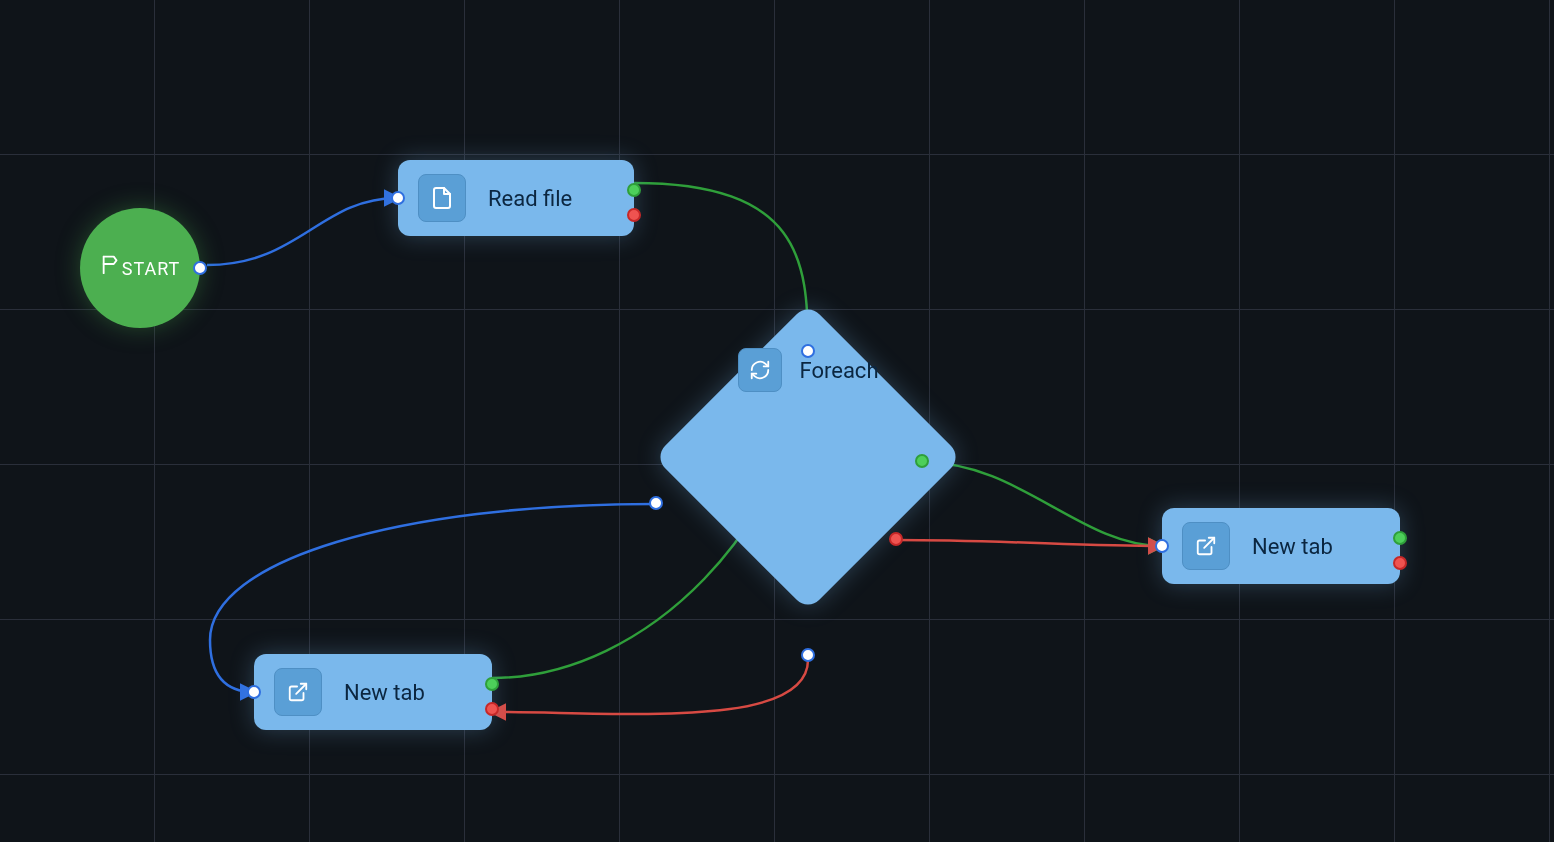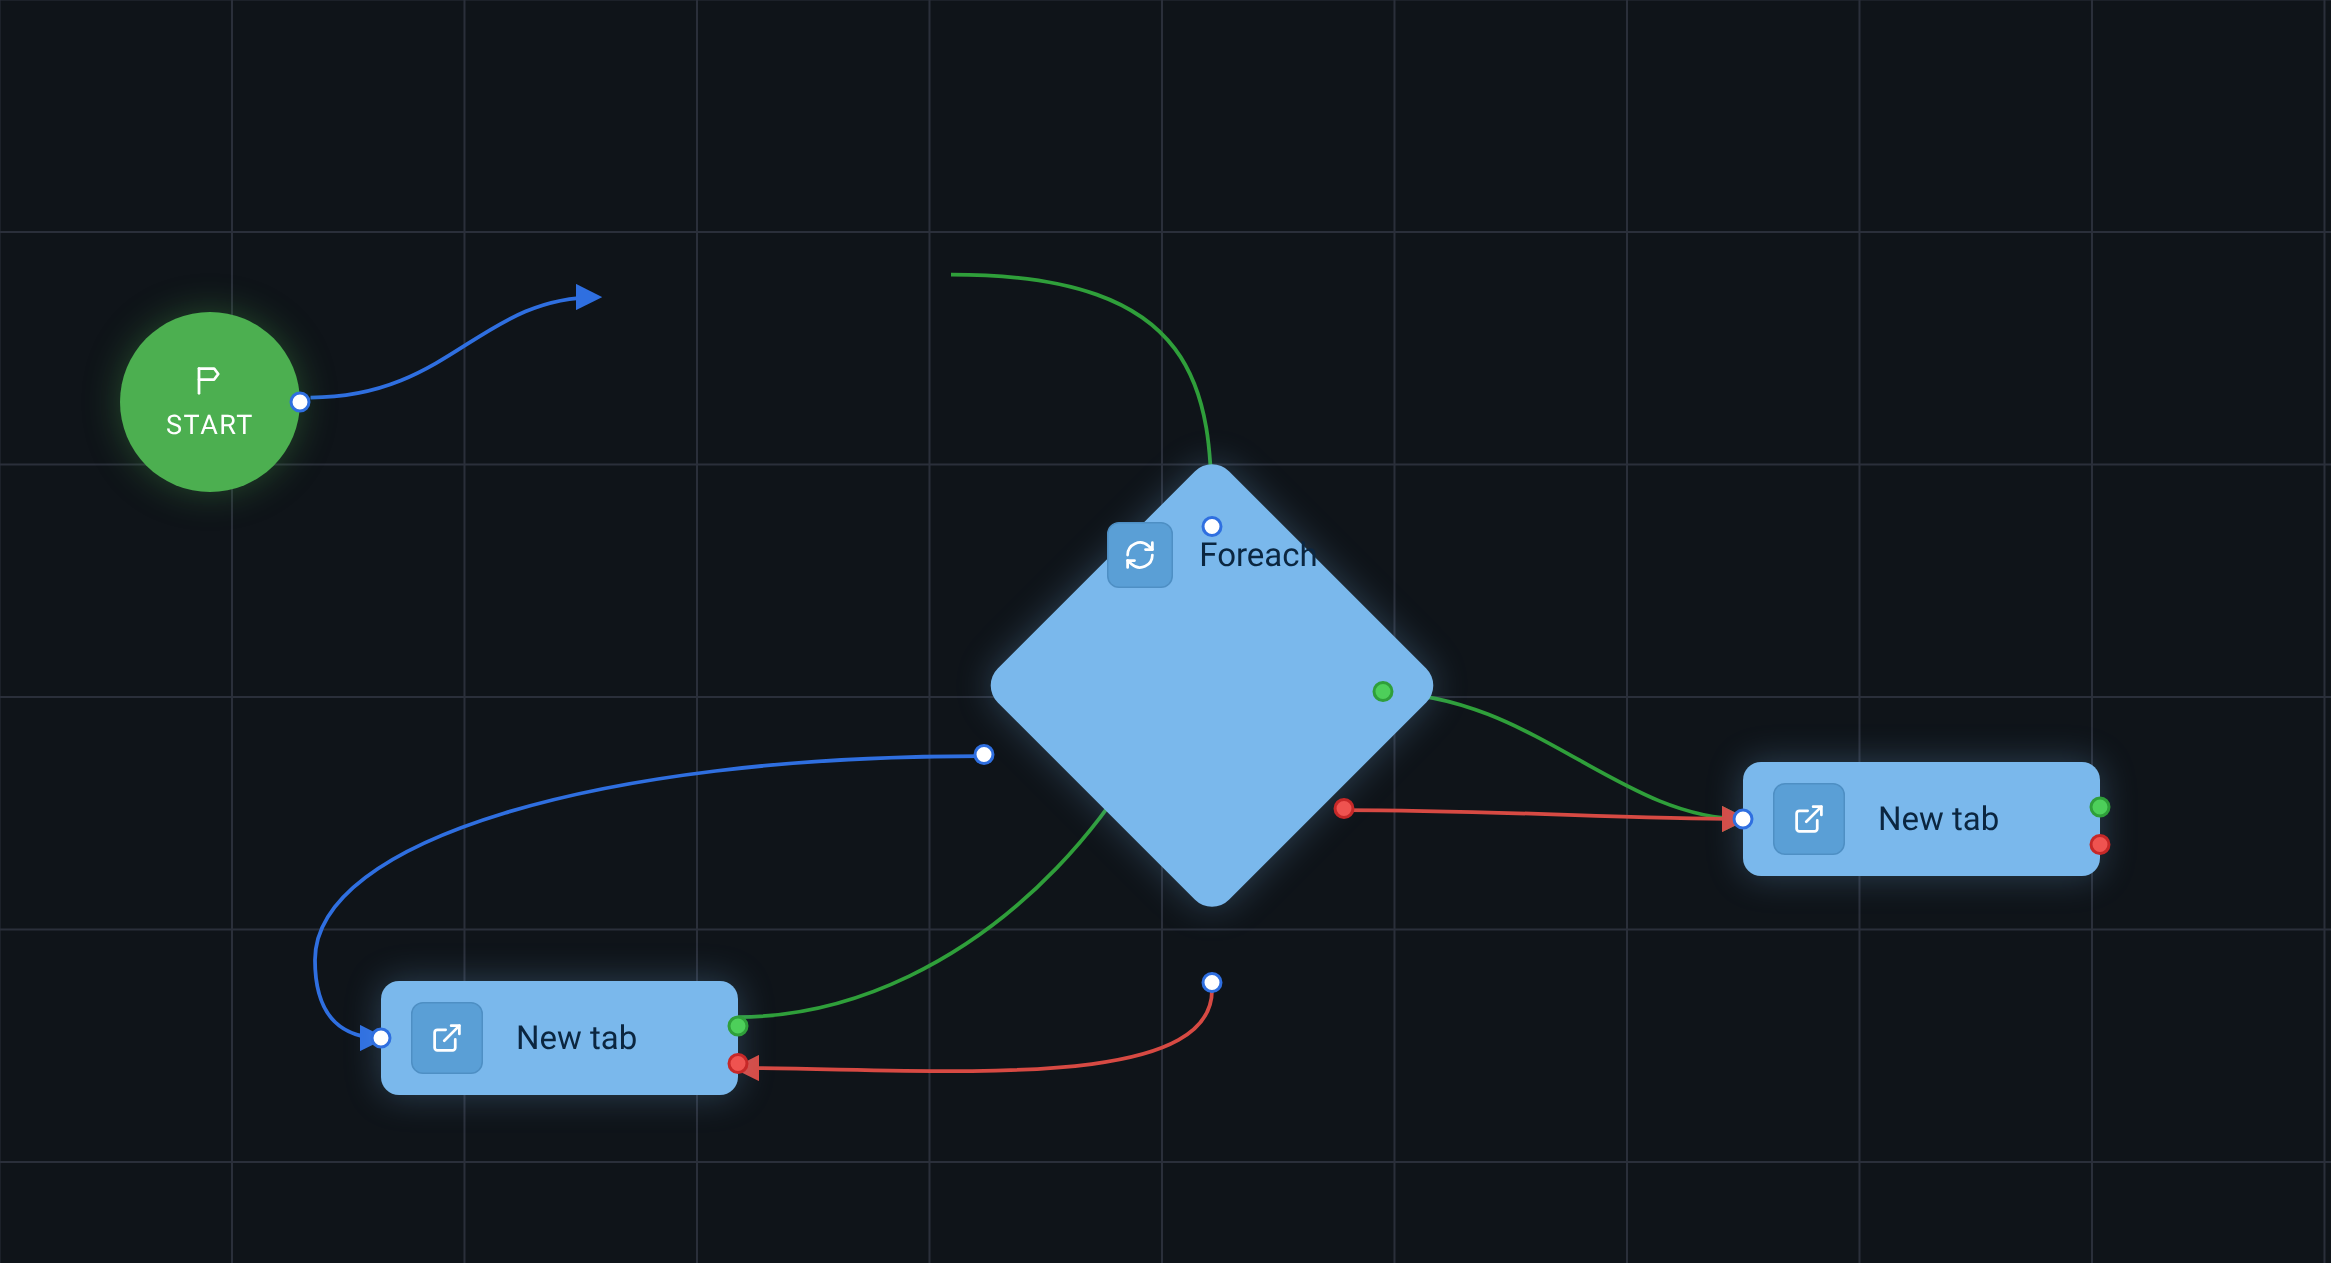--- a/index.html
+++ b/index.html
@@ -32,21 +32,21 @@
   }
 
   
   .start-node {
     position: absolute;
     width: 120px;
     height: 120px;
     border-radius: 50%;
     background: #4caf50;
     display: flex;
-    flex-direction: column;
+    flex-direction: row;
     align-items: center;
     justify-content: center;
     color: white;
     font-size: 18px;
     letter-spacing: 1px;
     box-shadow: 0 0 24px rgba(76,175,80,0.35);
     cursor: grab;
   }
   .start-node .flag {
     margin-bottom: 4px;
@@ -166,20 +166,32 @@
     <span class="flag">
       <svg width="22" height="22" viewBox="0 0 24 24" fill="none" stroke="white" stroke-width="2" stroke-linecap="round" stroke-linejoin="round">
         <path d="M4 22V4"></path>
         <path d="M4 4h11l3 4-3 4H4"></path>
       </svg>
     </span>
     <span class="label">START</span>
     <div class="port blue" style="right:-7px; top:50%; transform:translateY(-50%);"></div>
   </div>
 
+  <div class="rect-node" style="left:398px; top:160px; width:236px;">
+    <div class="icon-box">
+      <svg width="24" height="24" viewBox="0 0 24 24" fill="none" stroke="white" stroke-width="2" stroke-linecap="round" stroke-linejoin="round">
+        <path d="M14 2H6a2 2 0 0 0-2 2v16a2 2 0 0 0 2 2h12a2 2 0 0 0 2-2V8l-6-6z"></path>
+        <path d="M14 2v6h6"></path>
+      </svg>
+    </div>
+    <span class="label">Read file</span>
+    <div class="port blue" style="left:-7px; top:50%; transform:translateY(-50%);"></div>
+    <div class="port green" style="right:-7px; top:30%;"></div>
+    <div class="port red" style="right:-7px; bottom:18%;"></div>
+  </div>
 
   <div class="diamond-wrap" style="left:653px; top:348px; width:310px; height:310px;">
     <div class="diamond-shape" style="width:218px; height:218px;"></div>
     <div class="diamond-content">
       <div class="icon-box">
         <svg width="22" height="22" viewBox="0 0 24 24" fill="none" stroke="white" stroke-width="2" stroke-linecap="round" stroke-linejoin="round">
           <path d="M3 12a9 9 0 0 1 15-6.7L21 8"></path>
           <path d="M21 3v5h-5"></path>
           <path d="M21 12a9 9 0 0 1-15 6.7L3 16"></path>
           <path d="M3 21v-5h5"></path>

